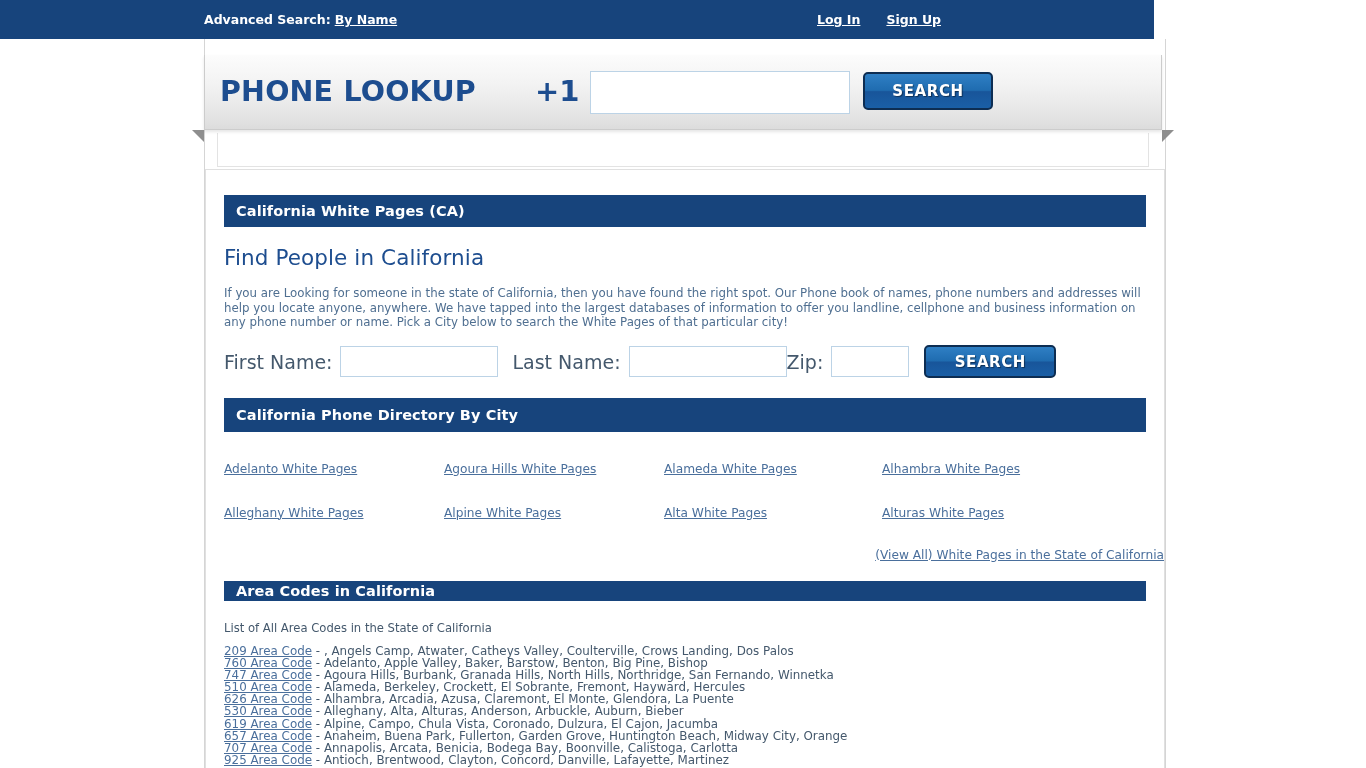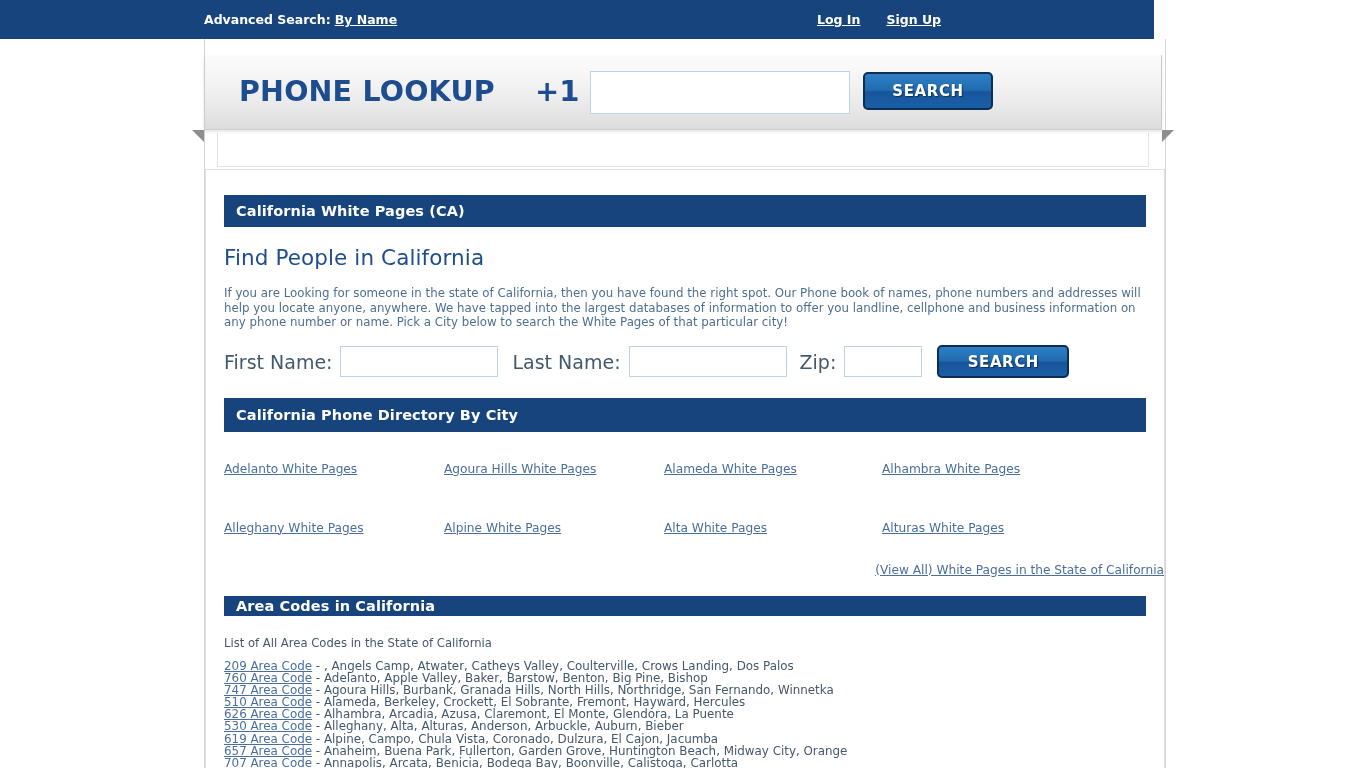--- a/index.html
+++ b/index.html
@@ -73,21 +73,20 @@
     width: 0; height: 0;
     border-top: 12px solid #8e8e8e;
     border-right: 12px solid transparent;
   }
   .brand {
     position: absolute; left: 15px; top: 20px;
     font-size: 28.5px; font-weight: bold;
     color: #1d4d8f;
     letter-spacing: 0.2px;
     font-family: "DejaVu Sans", "Liberation Sans", sans-serif;
-    margin-left: 19px;
   }
   .flag {
     position: absolute; left: 301px; top: 82px;
     width: 26px; height: 17px;
     border: 1px solid #bbbbbb;
   }
   .plus-one {
     position: absolute; left: 330px; top: 19px;
     font-size: 29px; font-weight: bold; color: #1d4d8f;
   }
@@ -166,21 +165,21 @@
   .name-row {
     margin: 13px 0 0 18px;
     display: flex; align-items: center;
     height: 38px;
   }
   .name-row .lbl {
     font-size: 19px; color: #44586c;
     margin-right: 8px; white-space: nowrap;
   }
   .name-row .lbl.last { margin-left: 14px; }
-  .name-row .lbl.zip  { margin-left: 13px; }
+  .name-row .lbl.zip  { }
   .inp {
     height: 31px; border: 1px solid #bcd3e6; background: #ffffff;
     font-size: 14px; padding: 0 5px; outline: none;
     font-family: "DejaVu Sans", "Liberation Sans", sans-serif;
   }
   .inp-first { width: 158px; }
   .inp-last  { width: 158px; }
   .inp-zip   { width:  78px; }
   .btn-search-name {
     margin-left: 15px;
@@ -193,21 +192,21 @@
     cursor: pointer;
     font-family: "DejaVu Sans", "Liberation Sans", sans-serif;
   }
 
   
   .city-grid {
     margin: 30px 0 0 18px;
     width: 924px;
     display: grid;
     grid-template-columns: 220px 220px 218px 1fr;
-    row-gap: 45px;
+    row-gap: 30px;
   }
   .city-link {
     font-size: 12.2px; color: #4a6f9c;
     text-decoration: underline; cursor: pointer;
     white-space: nowrap;
   }
   .viewall-wrap {
     margin-top: 24px;
     text-align: right;
   }

